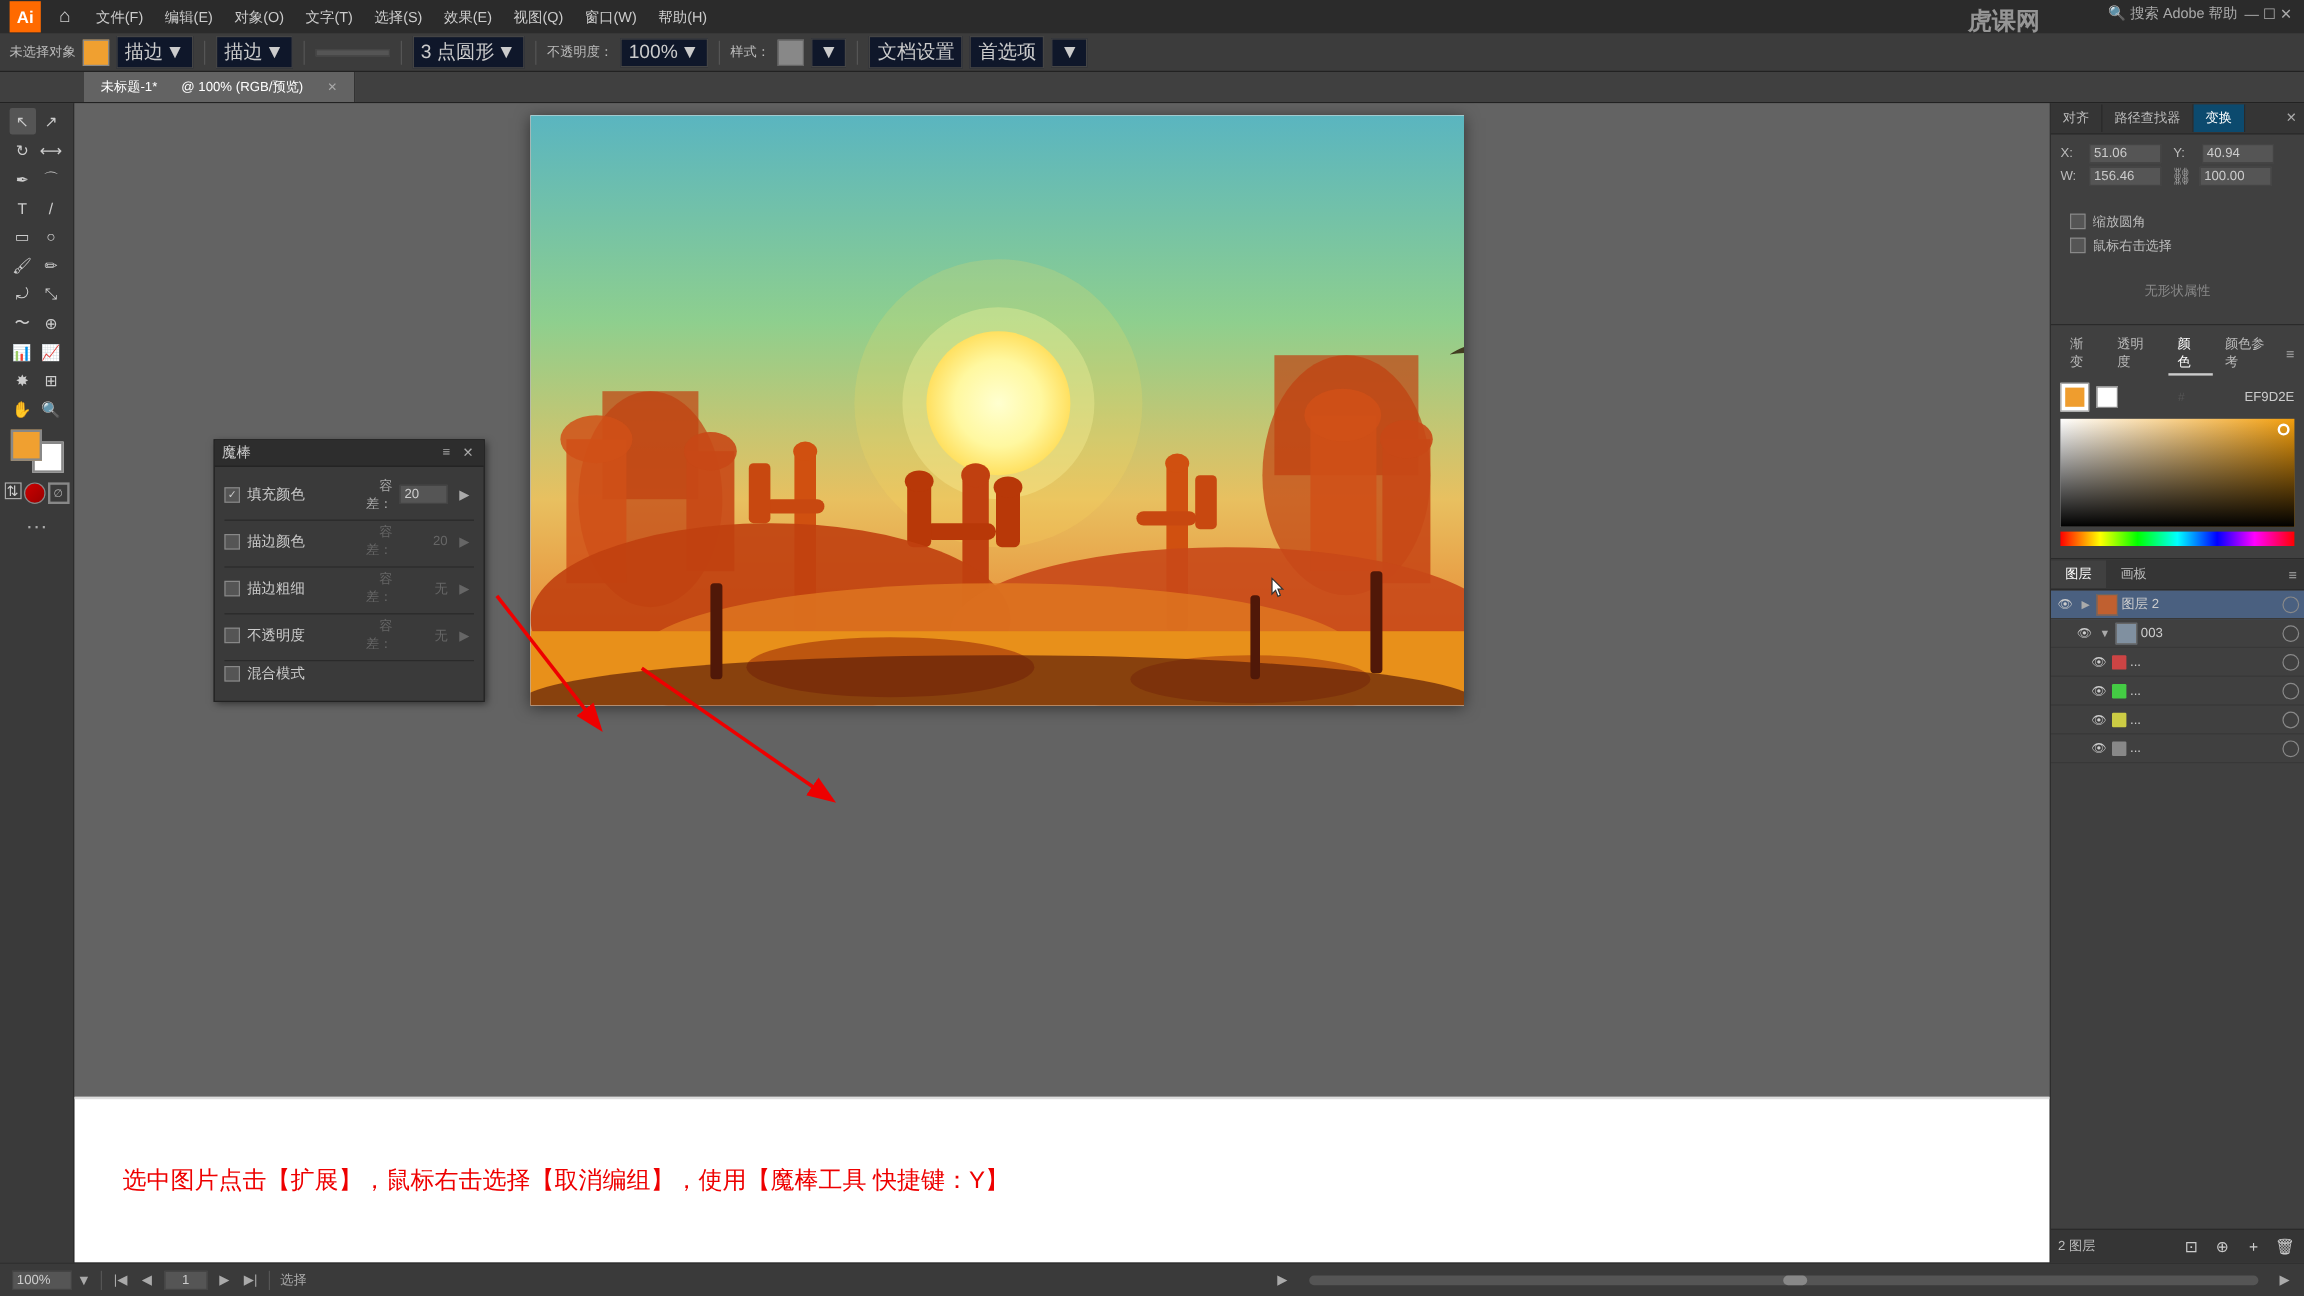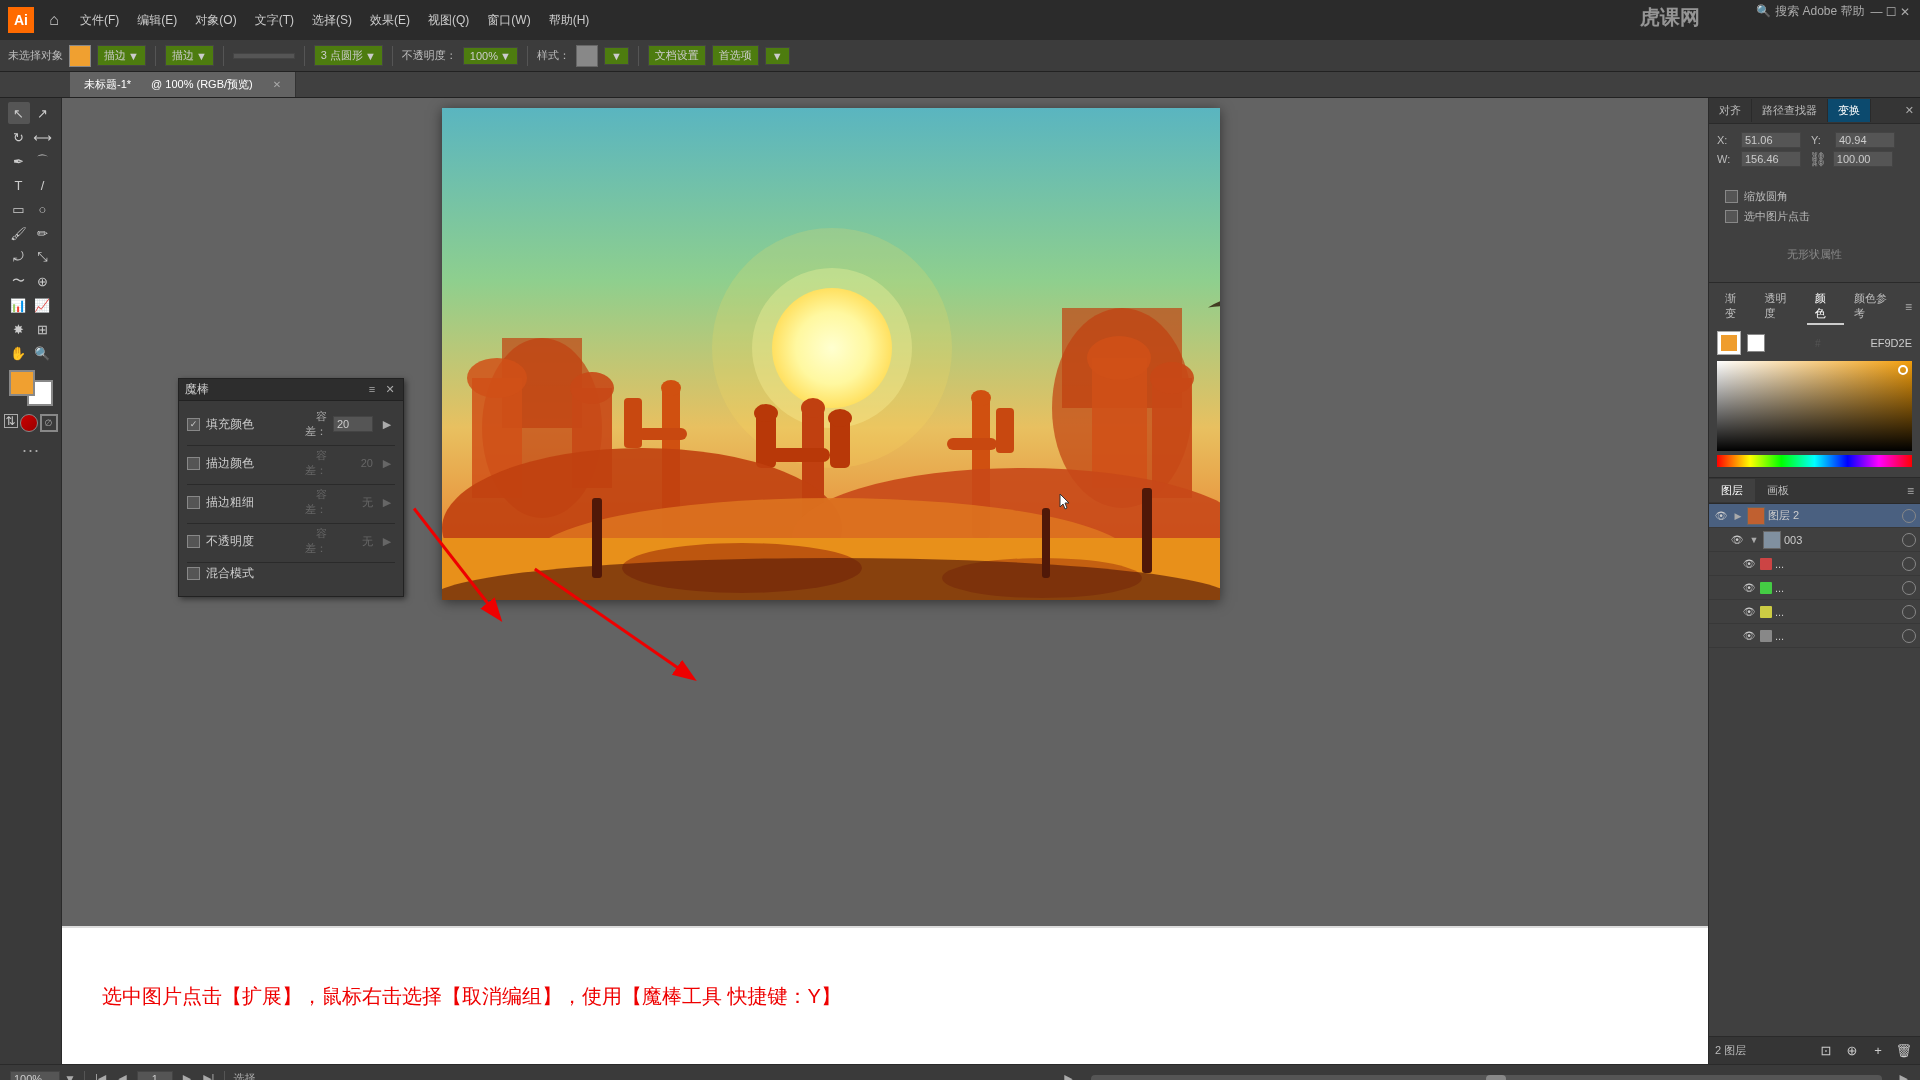--- a/index.html
+++ b/index.html
@@ -9,21 +9,21 @@
       overflow: hidden;
       font-family: "Microsoft YaHei", "SimHei", sans-serif;
       font-size: 12px;
       background: #535353;
       color: #ccc;
     }
 
     
     #top-menubar {
       width: 100%;
-      height: 40px;
+      height: 28px;
       background: #2b2b2b;
       display: flex;
       align-items: center;
       padding: 0 8px;
       gap: 2px;
       position: relative;
     }
     .menu-item {
       padding: 3px 8px;
       color: #ccc;
@@ -75,25 +75,25 @@
       gap: 6px;
       border-bottom: 1px solid #222;
     }
     .options-swatch {
       width: 22px; height: 22px;
       background: #f0a030;
       border: 1px solid #888;
       cursor: pointer;
     }
     .options-btn {
-      background: #4d7c0f;
+      background: #0f172a;
       border: 1px solid #444;
       color: #ccc;
       padding: 2px 6px;
-      font-size: 11px;
+      font-size: 16px;
       cursor: pointer;
       display: flex;
       align-items: center;
       gap: 2px;
     }
     .options-label { color: #bbb; font-size: 11px; }
     .options-divider {
       width: 1px;
       height: 20px;
       background: #555;
@@ -1007,21 +1007,21 @@
         <span style="margin-left:4px;margin-right:2px;color:#aaa;font-size:14px;cursor:pointer;">⛓</span>
         <input class="transform-input" value="100.00" style="">
       </div>
       <div class="right-panel-checkboxes">
         <div class="rp-checkbox-row">
           <div class="rp-checkbox"></div>
           <span>缩放圆角</span>
         </div>
         <div class="rp-checkbox-row">
           <div class="rp-checkbox"></div>
-          <span>选中图片点击</span>
+          <span>鼠标右击选择</span>
         </div>
       </div>
       <div class="no-filter-msg">无形状属性</div>
     </div>
 
     <div id="color-panel-area">
       <div class="color-panel-header">
         <div class="color-panel-tabs">
           <div class="color-panel-tab">渐变</div>
           <div class="color-panel-tab">透明度</div>

